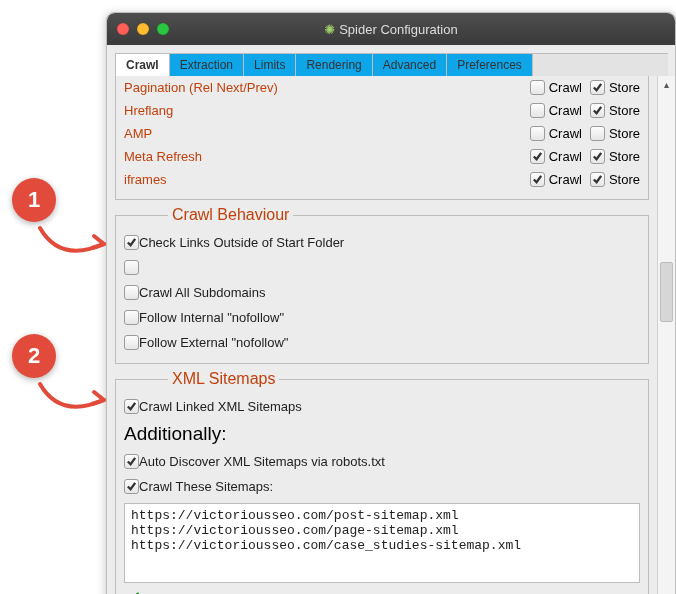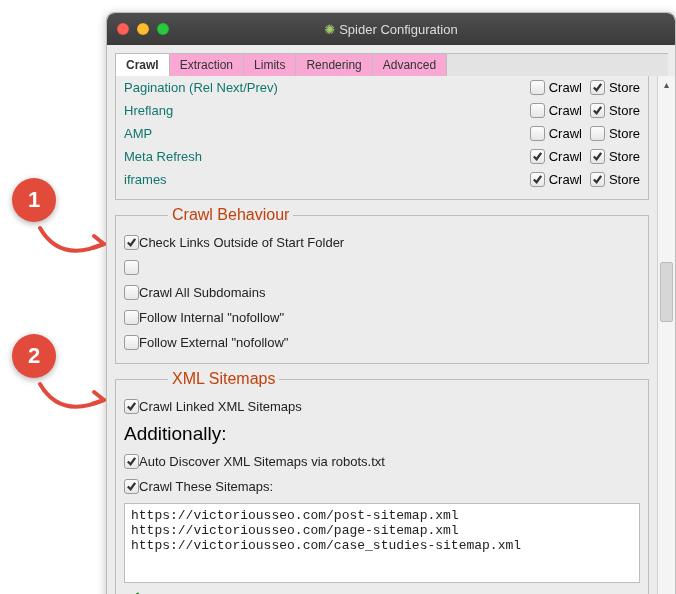--- a/index.html
+++ b/index.html
@@ -59,21 +59,21 @@
   .tabbar {
     display: flex;
     background: #ececec;
     padding: 8px 8px 0 8px;
     gap: 0;
     border-bottom: 1px solid #bdbdbd;
     margin-bottom: -1px;
   }
   .tab {
     padding: 4px 10px;
-    background: #f9a8d4;
+    background: #0ea5e9;
     border: 1px solid #bdbdbd;
     border-bottom: none;
     font-size: 12px;
     color: #333;
     cursor: default;
     margin-right: -1px;
   }
   .tab.active {
     background: #fff;
     font-weight: bold;
@@ -123,21 +123,21 @@
     font-size: 16px;
     color: #c2410c;
     padding: 0 4px;
     margin-left: 44px;
   }
   .row {
     display: flex;
     align-items: center;
     padding: 4px 0;
   }
-  .row .label { flex:1; color:#0f766e; }
+  .row .label { flex:1; color:#c2410c; }
   .row .cs { display:flex; align-items:center; gap:4px; margin-left:8px;}
   .checkbox {
     width: 15px; height: 15px;
     background: linear-gradient(#fdfdfd,#e6e6e6);
     border: 1px solid #9b9b9b;
     border-radius: 3px;
     display: inline-flex;
     align-items: center; justify-content: center;
     cursor: default;
   }
@@ -188,20 +188,21 @@
       <span class="bug">✺</span><span>Spider Configuration</span>
     </div>
   </div>
 
   <div class="tabbar" id="tabbar">
       <div class="tab active">Crawl</div>
       <div class="tab">Extraction</div>
       <div class="tab">Limits</div>
       <div class="tab">Rendering</div>
       <div class="tab">Advanced</div>
+      <div class="tab">Preferences</div>
       <div class="tab filler"></div>
     </div>
 
   <div class="content-wrap">
     <div class="content">
 
       <fieldset class="partial-top" id="top-group">
           <div class="row">
             <span class="label">Pagination (Rel Next/Prev)</span>
             <span class="cs">

